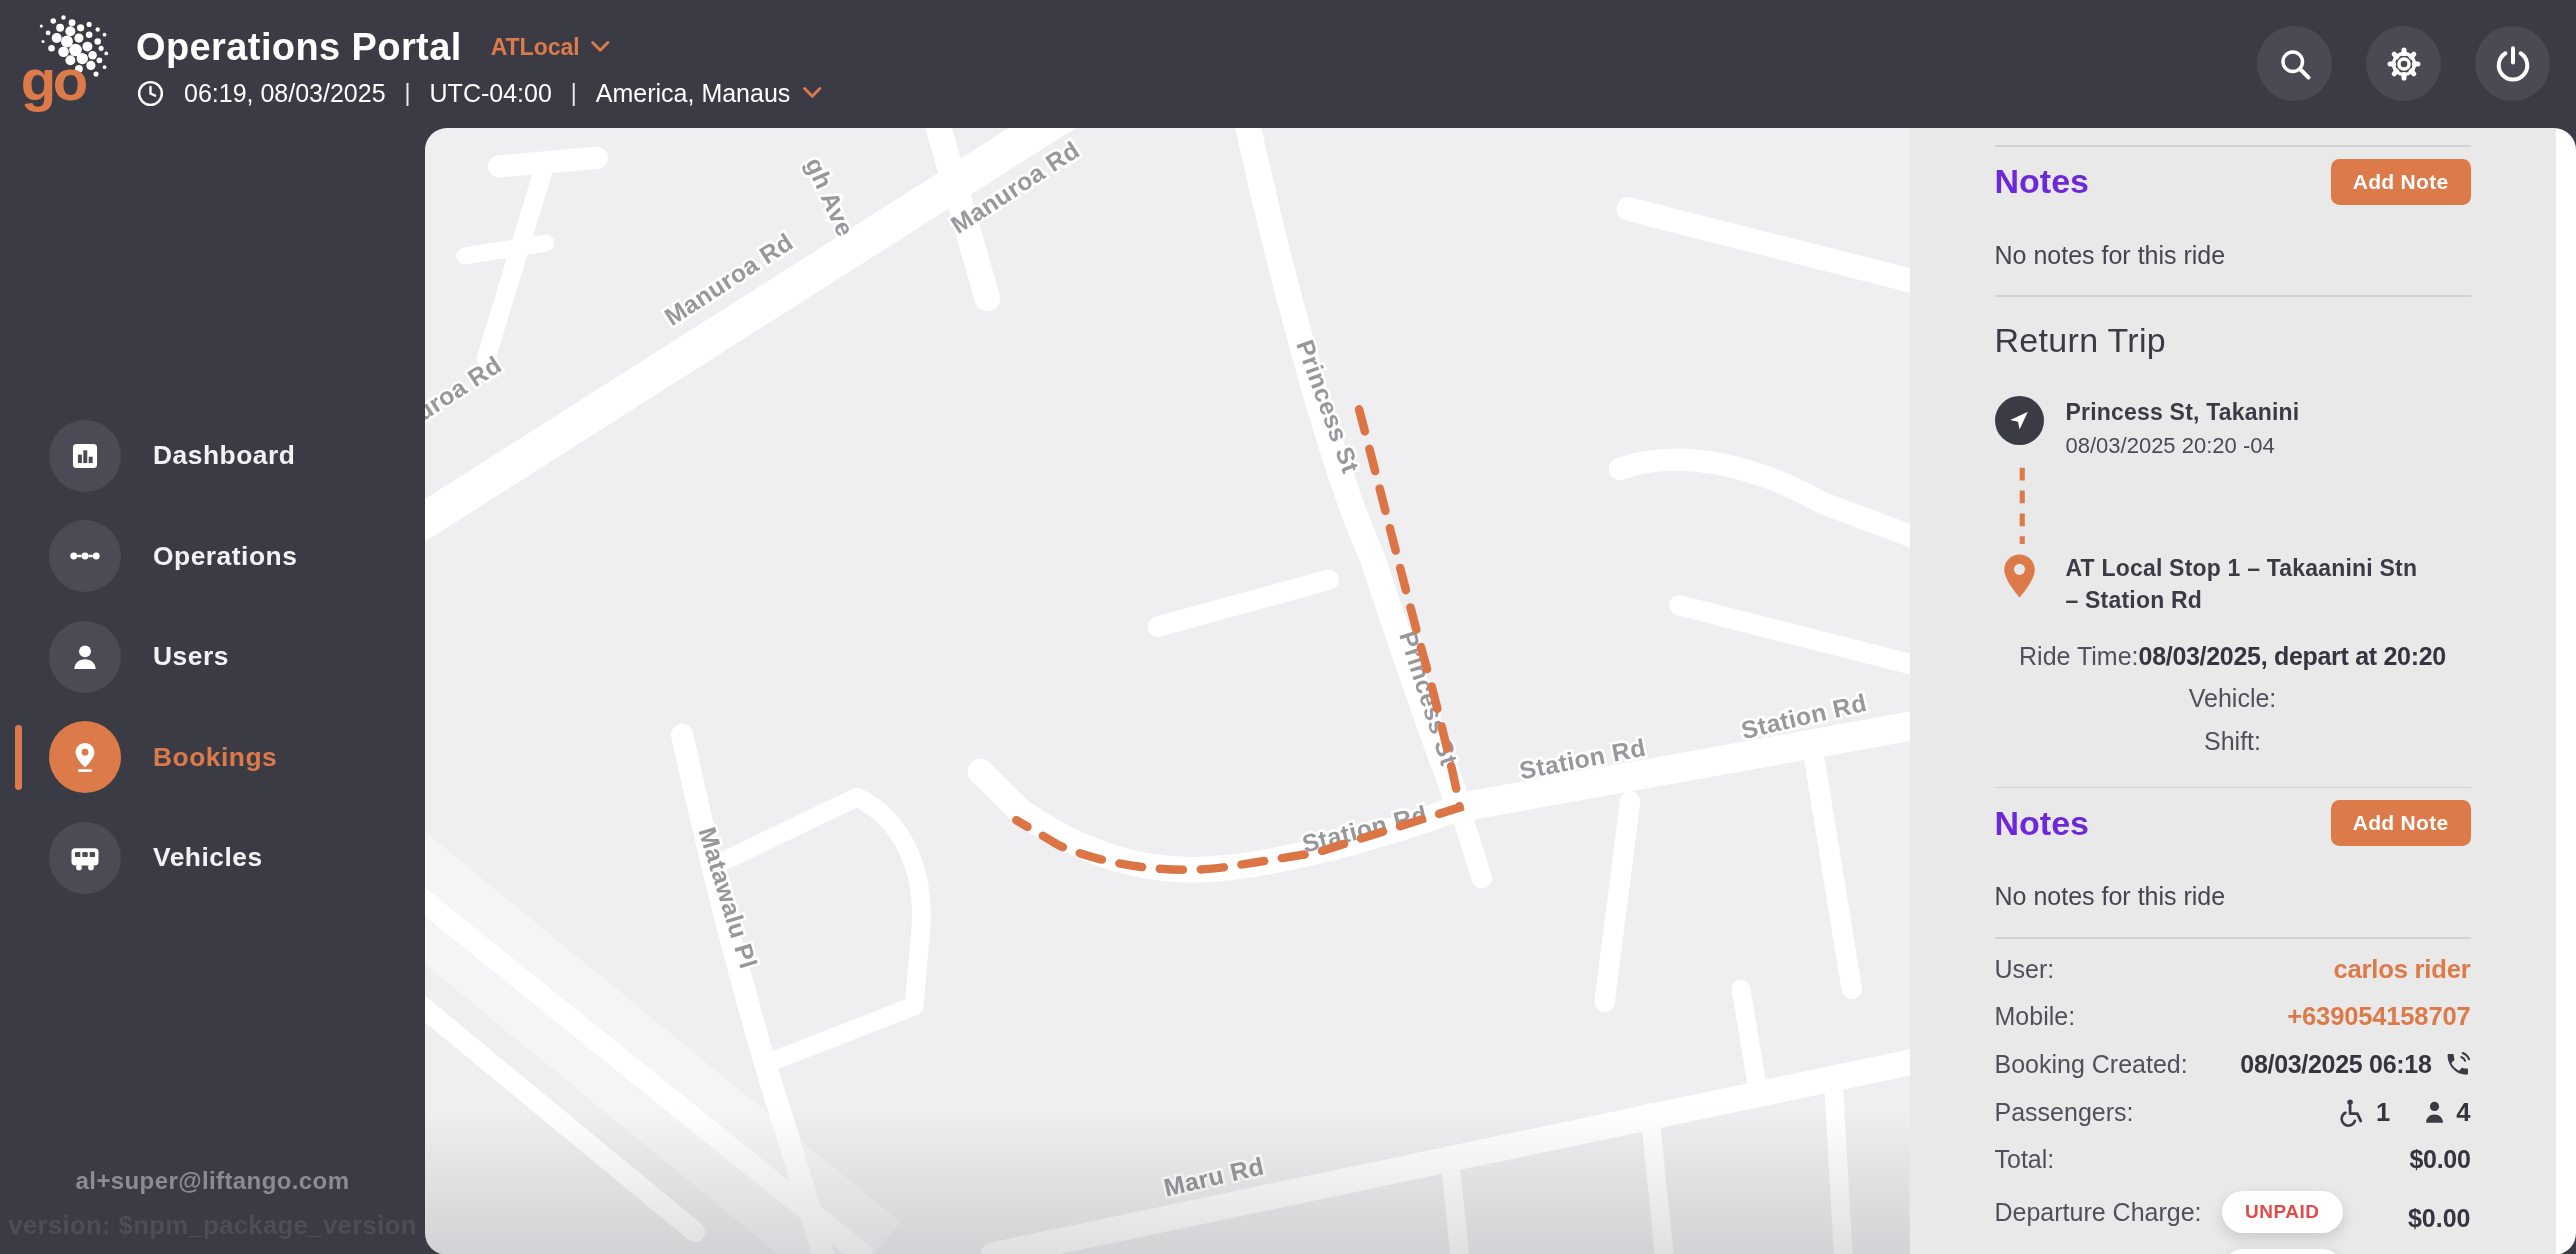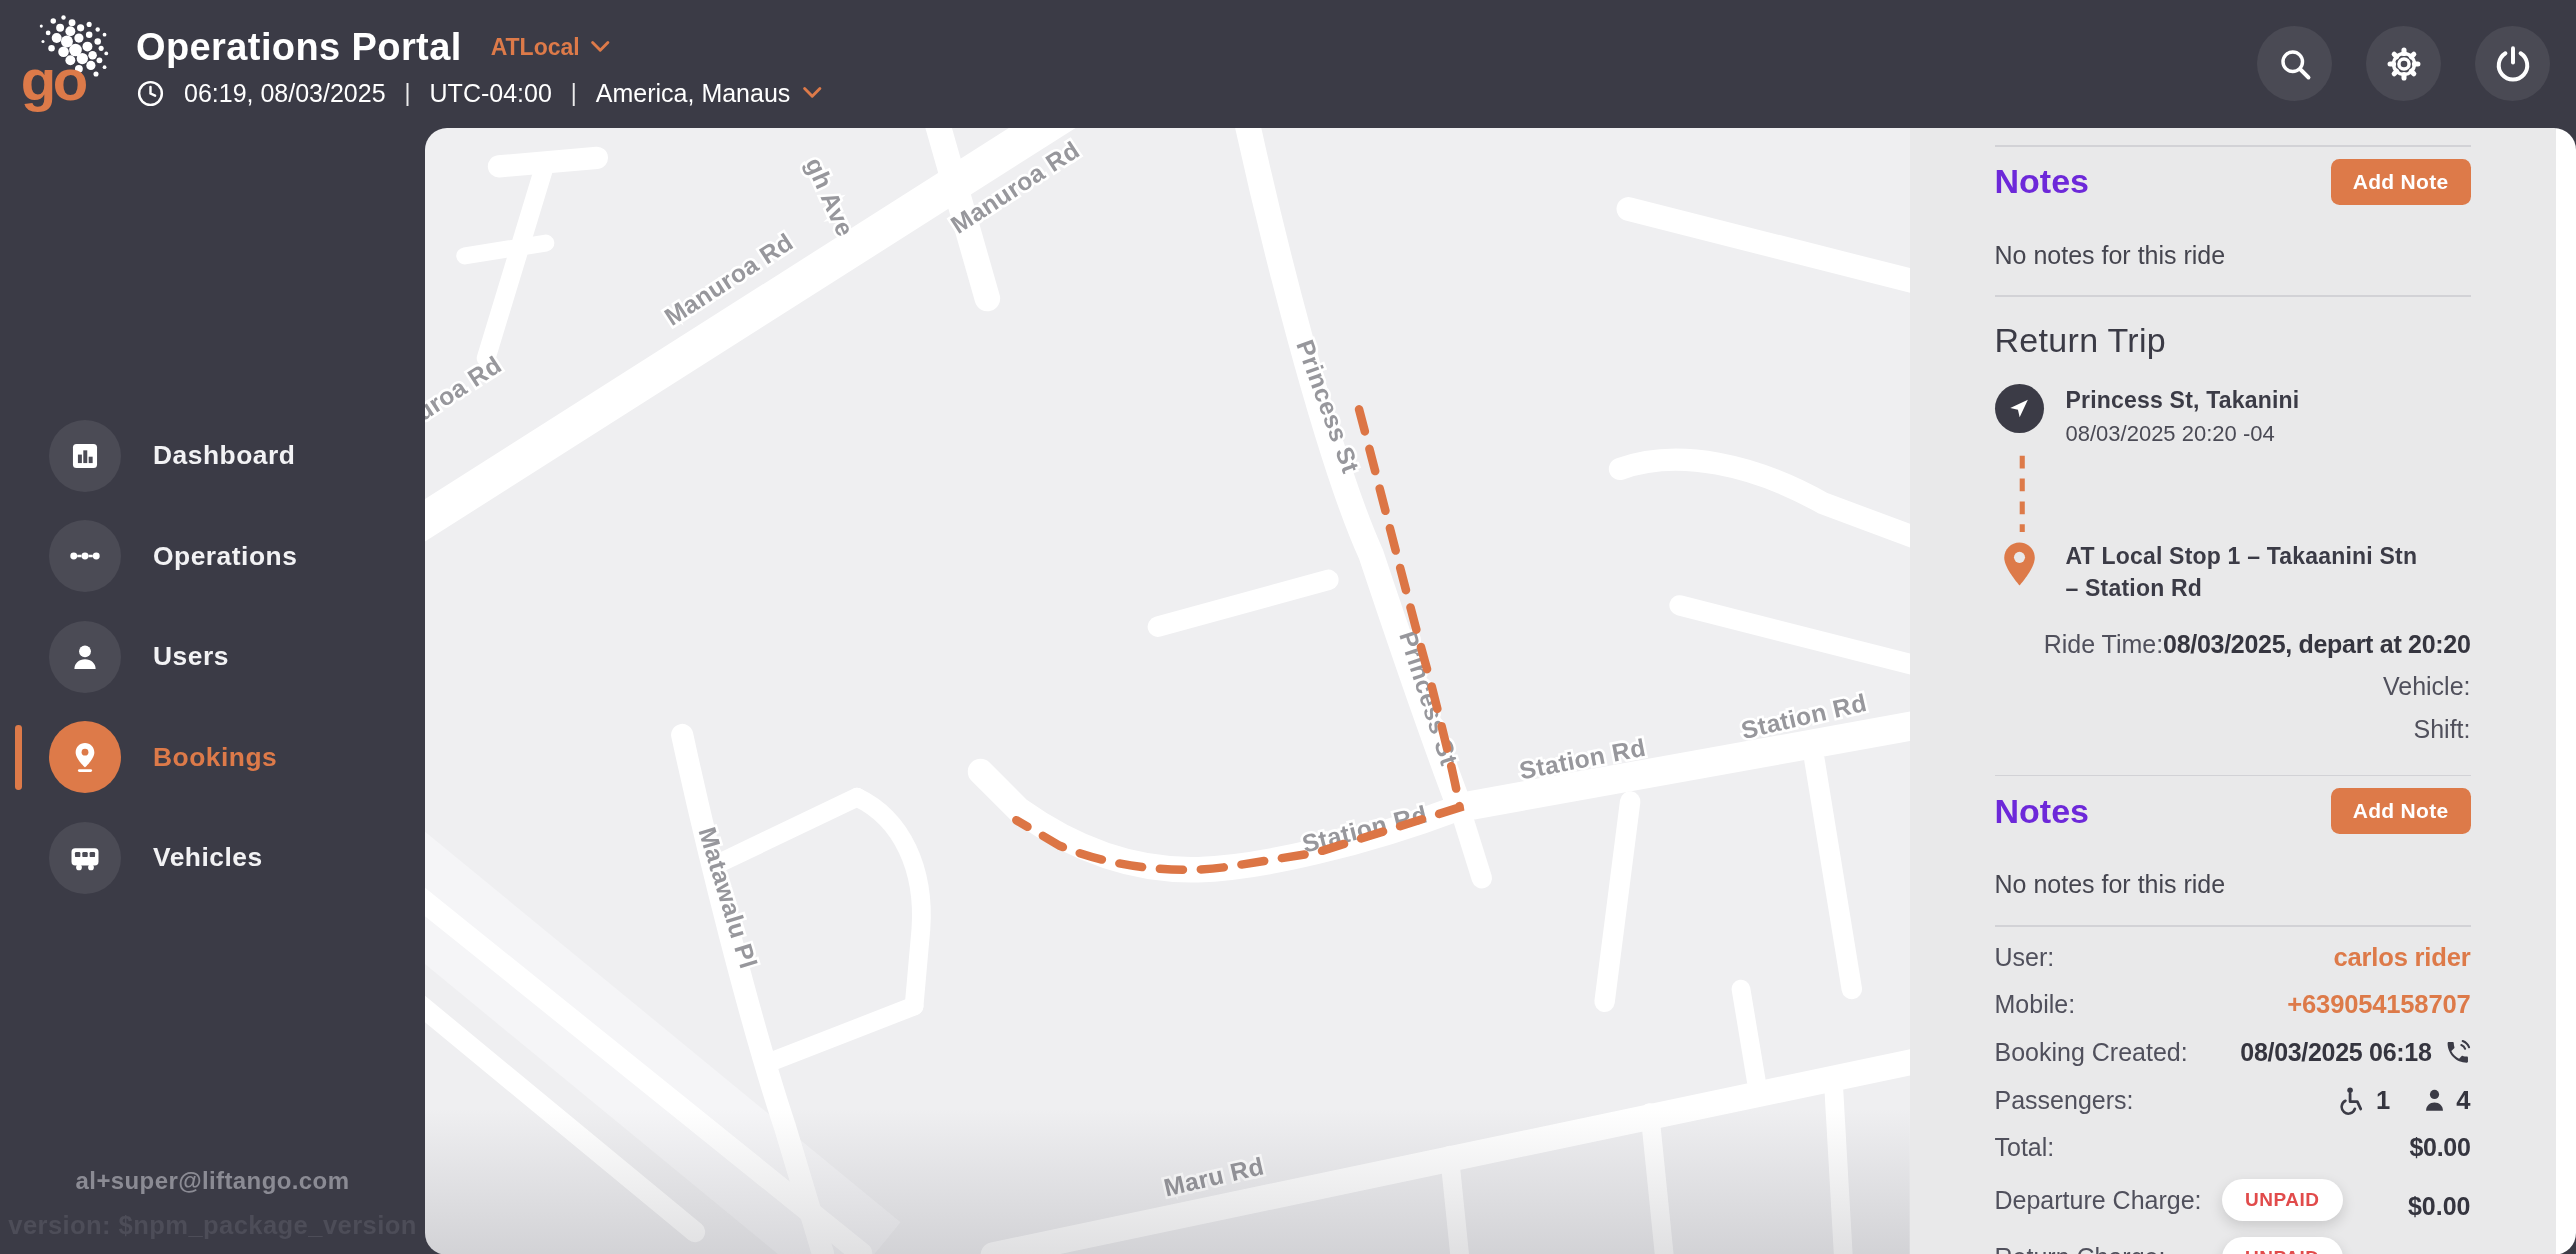--- a/index.html
+++ b/index.html
@@ -47,28 +47,28 @@
   .panel { width:646px; flex:0 0 auto; background:#e9e9ea; padding:17px 85px 0 85px; overflow:hidden; }
   .scroll-strip { width:20.5px; flex:0 0 auto; background:#ffffff; cursor:pointer; }
 
   .divider { height:1.7px; background:#d2d2d6; }
   .sec-head { display:flex; align-items:center; justify-content:space-between; margin-top:12px; height:46px; }
   .sec-title { font-size:34px; font-weight:bold; color:#6d28d9; }
   .add-note-btn { background:#dd7a49; color:#ffffff; border:none; border-radius:8.5px; height:46px; padding:0 22px; font-size:21px; font-weight:bold; font-family:inherit; letter-spacing:0.3px; cursor:pointer; }
   .empty-text { margin-top:36px; font-size:25px; color:#45454f; }
   .d2 { margin-top:25.6px; }
   .rt-title { margin-top:24px; font-size:34px; font-weight:normal; color:#3b3b46; letter-spacing:0.3px; }
-  .stop-row { display:flex; margin-top:24px; }
+  .stop-row { display:flex; margin-top:36px; }
   .stop-icon { width:49px; flex:0 0 auto; display:flex; justify-content:center; align-items:flex-start; }
   .nav-arrow-circle { width:49px; height:49px; border-radius:50%; background:#3b3b46; display:flex; align-items:center; justify-content:center; }
   .stop-texts { margin-left:22px; }
   .stop-name { font-size:23px; font-weight:bold; color:#3b3b46; line-height:32px; letter-spacing:0.2px; }
   .stop-time { font-size:22px; color:#4a4a55; margin-top:5.1px; }
   .connector { margin:6.8px 0 5.1px 23px; height:78px; }
-  .kv { display:flex; justify-content:flex-end; align-items:baseline; }
+  .kv { display:flex; justify-content:center; align-items:baseline; }
   .kv-label { font-size:25px; color:#50505c; }
   .kv-value { font-size:25px; font-weight:bold; color:#35353f; letter-spacing:-0.3px; }
   .mt30 { margin-top:25.6px; } .mt16 { margin-top:13.6px; }
   .d3 { margin-top:31px; }
   .details { margin-top:5.1px; }
   .drow { display:flex; justify-content:space-between; align-items:center; margin-top:13.6px; height:34px; }
   .orange-val { font-size:25.6px; font-weight:bold; color:#dd7a49; letter-spacing:-0.2px; }
   .val-with-icon { display:flex; align-items:center; gap:12px; }
   .pax-group { display:flex; align-items:center; gap:8.5px; }
   .pax-count { font-size:25.6px; font-weight:bold; color:#35353f; }

